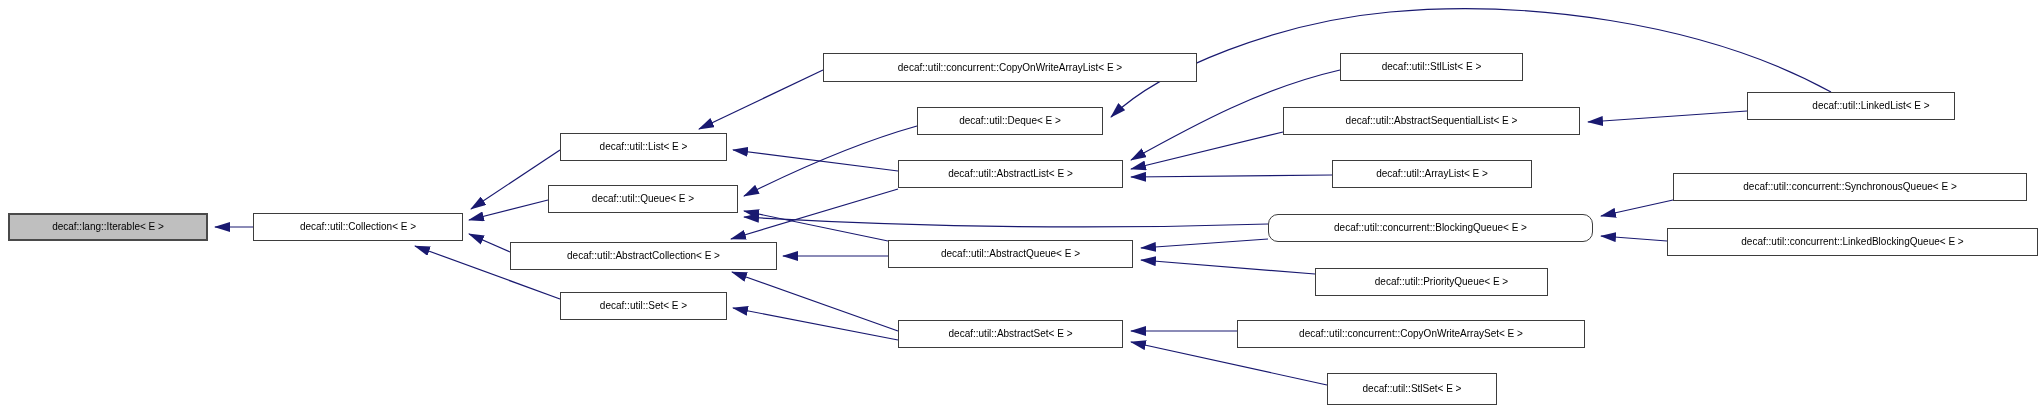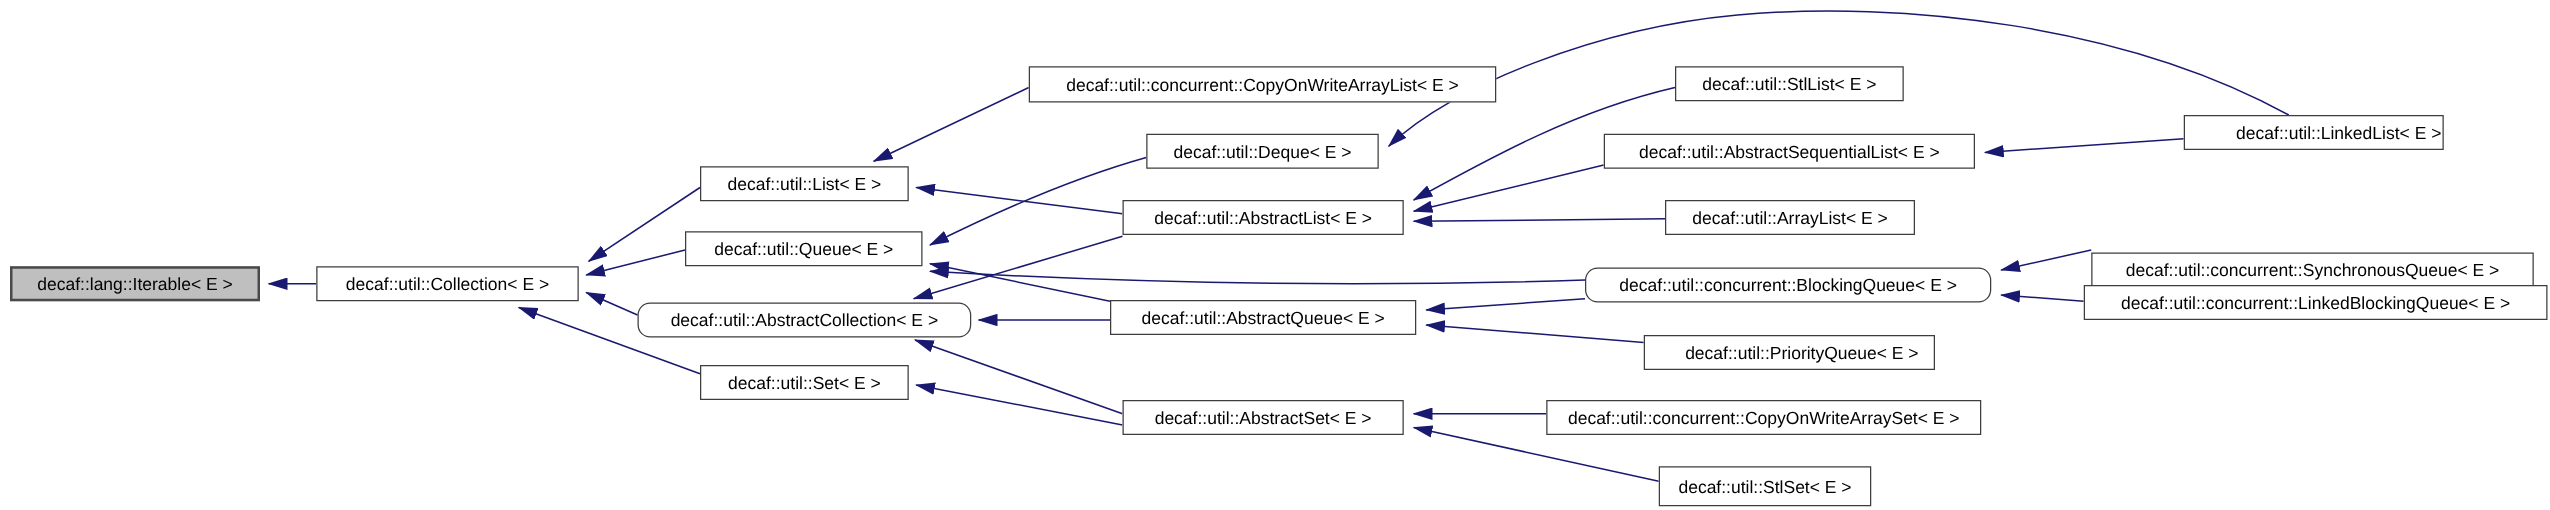--- a/index.html
+++ b/index.html
@@ -19,21 +19,21 @@
   }
   .node{
     position:absolute;
     display:flex;
     align-items:center;
     justify-content:center;
     box-sizing:border-box;
     border:1px solid #3d3d3d;
     background:#ffffff;
     color:#000000;
-    font-size:14px;
+    font-size:10px;
     line-height:1;
     white-space:nowrap;
     cursor:pointer;
   }
   .node.highlight{
     background:#bfbfbf;
     border:2px solid #4a4a4a;
     cursor:default;
     justify-content:center;
   }
@@ -87,21 +87,21 @@
       </div>
       <div class="node" style="left: 253px; top: 213px; width: 210px; height: 28px;">
         <span>decaf::util::Collection&lt; E &gt;</span>
       </div>
       <div class="node" style="left: 560px; top: 133px; width: 167px; height: 28px;">
         <span>decaf::util::List&lt; E &gt;</span>
       </div>
       <div class="node" style="left: 548px; top: 185px; width: 190px; height: 28px; align-items: center;">
         <span>decaf::util::Queue&lt; E &gt;</span>
       </div>
-      <div class="node" style="left: 510px; top: 242px; width: 267px; height: 28px; border-radius: 10px;">
+      <div class="node" style="left: 510px; top: 242px; width: 267px; height: 28px;">
         <span>decaf::util::AbstractCollection&lt; E &gt;</span>
       </div>
       <div class="node" style="left: 560px; top: 292px; width: 167px; height: 28px;">
         <span>decaf::util::Set&lt; E &gt;</span>
       </div>
       <div class="node" style="left: 823px; top: 53px; width: 374px; height: 29px;">
         <span>decaf::util::concurrent::CopyOnWriteArrayList&lt; E &gt;</span>
       </div>
       <div class="node" style="left: 917px; top: 107px; width: 186px; height: 28px;">
         <span>decaf::util::Deque&lt; E &gt;</span>
@@ -132,20 +132,20 @@
       </div>
       <div class="node" style="left: 1237px; top: 320px; width: 348px; height: 28px;">
         <span>decaf::util::concurrent::CopyOnWriteArraySet&lt; E &gt;</span>
       </div>
       <div class="node" style="left: 1327px; top: 373px; width: 170px; height: 32px;">
         <span>decaf::util::StlSet&lt; E &gt;</span>
       </div>
       <div class="node" style="left: 1747px; top: 92px; width: 208px; height: 28px; padding-left: 40px;">
         <span>decaf::util::LinkedList&lt; E &gt;</span>
       </div>
-      <div class="node" style="left: 1673px; top: 173px; width: 354px; height: 28px; margin-top: 29px;">
+      <div class="node" style="left: 1673px; top: 173px; width: 354px; height: 28px;">
         <span>decaf::util::concurrent::SynchronousQueue&lt; E &gt;</span>
       </div>
       <div class="node" style="left: 1667px; top: 228px; width: 371px; height: 28px;">
         <span>decaf::util::concurrent::LinkedBlockingQueue&lt; E &gt;</span>
       </div>
     </div>
 </div>
 
 </body></html>

